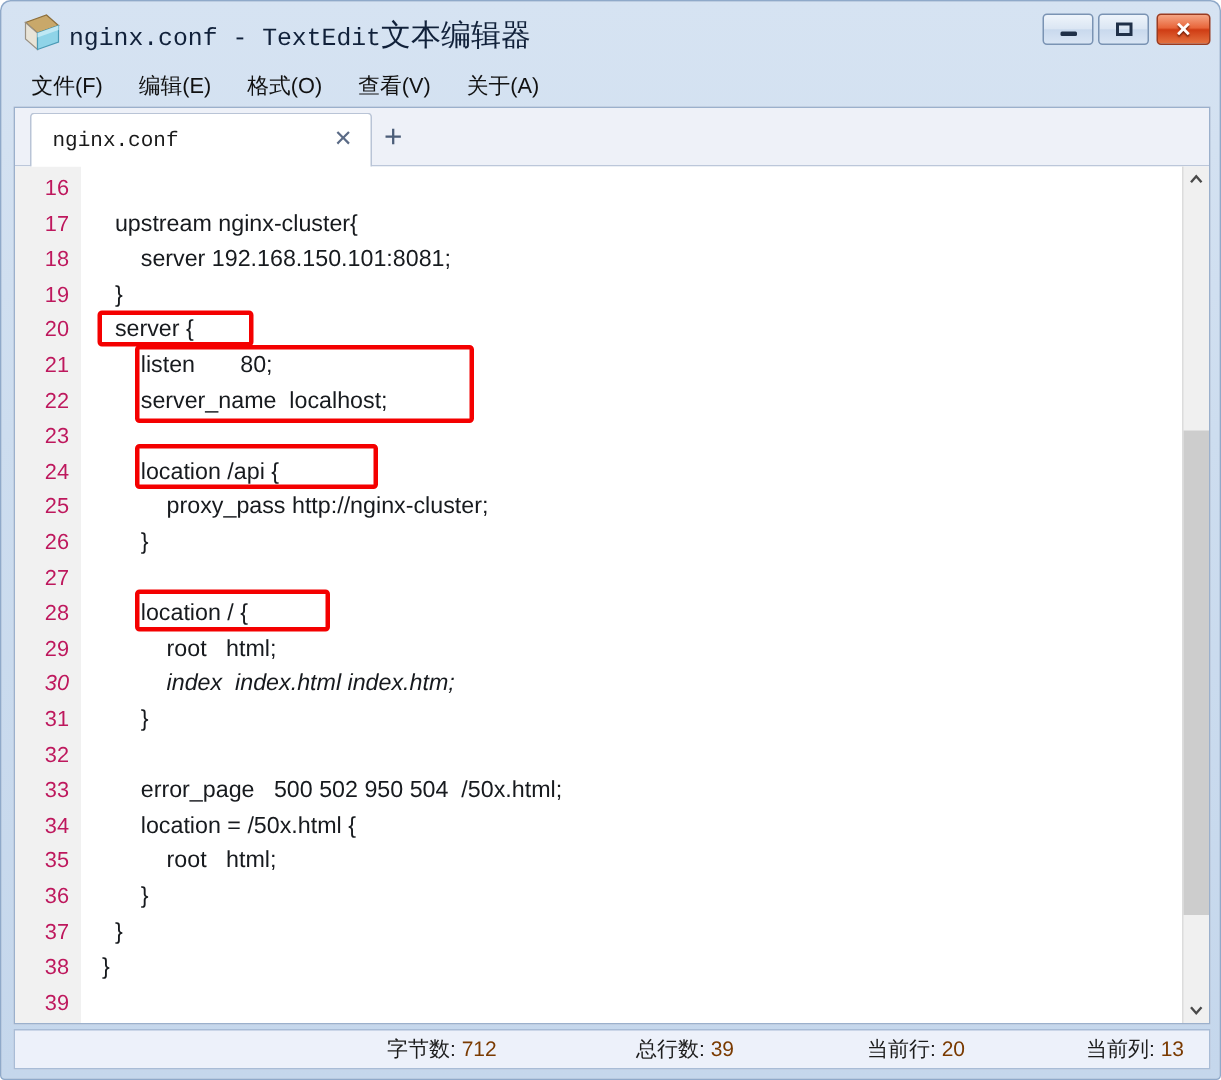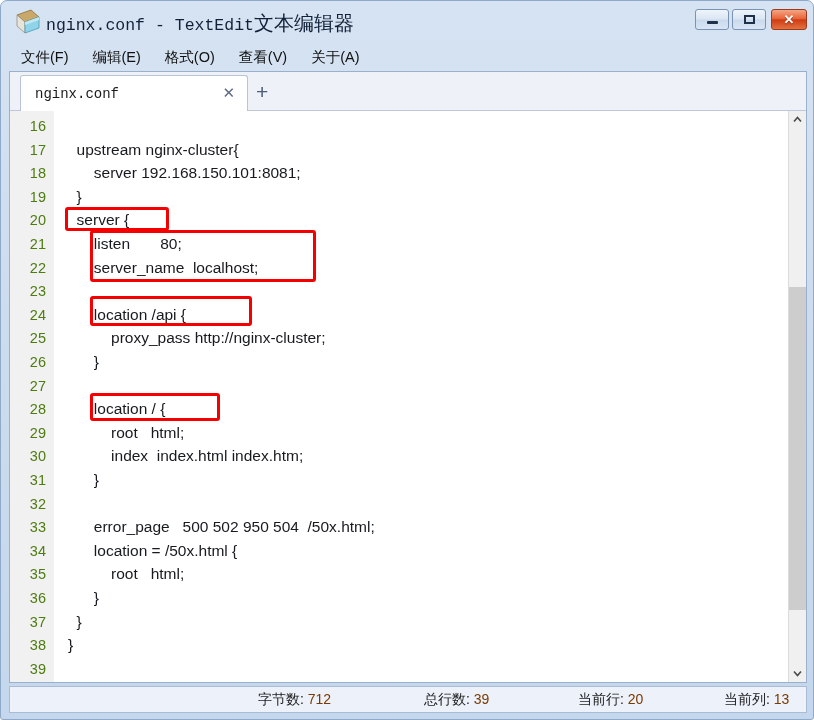--- a/index.html
+++ b/index.html
@@ -200,21 +200,21 @@
     width: 780px;
     height: 23.6px;
   }
   .lineno {
     position: absolute;
     left: 0;
     width: 36px;
     text-align: right;
     font-family: "Liberation Sans", sans-serif;
     font-size: 14.5px;
-    color: #4d7c0f;
+    color: #be185d;
     top: 2px;
   }
   .codetext {
     position: absolute;
     left: 58px;
     top: 1px;
     font-family: "Liberation Sans", sans-serif;
     font-size: 15.5px;
     color: #171a1e;
     white-space: pre;
@@ -386,21 +386,21 @@
             <div class="codetext"></div>
           </div>
           <div class="code-row" style="top: 288.2px; padding-left: 44px;">
             <div class="lineno">28</div>
             <div class="codetext">      location / {</div>
           </div>
           <div class="code-row" style="top: 311.8px;">
             <div class="lineno">29</div>
             <div class="codetext">          root   html;</div>
           </div>
-          <div class="code-row" style="top: 335.4px;">
+          <div class="code-row" style="top: 335.4px; font-style: italic;">
             <div class="lineno">30</div>
             <div class="codetext">          index  index.html index.htm;</div>
           </div>
           <div class="code-row" style="top: 359px;">
             <div class="lineno">31</div>
             <div class="codetext">      }</div>
           </div>
           <div class="code-row" style="top: 382.6px; padding-left: 12px;">
             <div class="lineno">32</div>
             <div class="codetext"></div>

